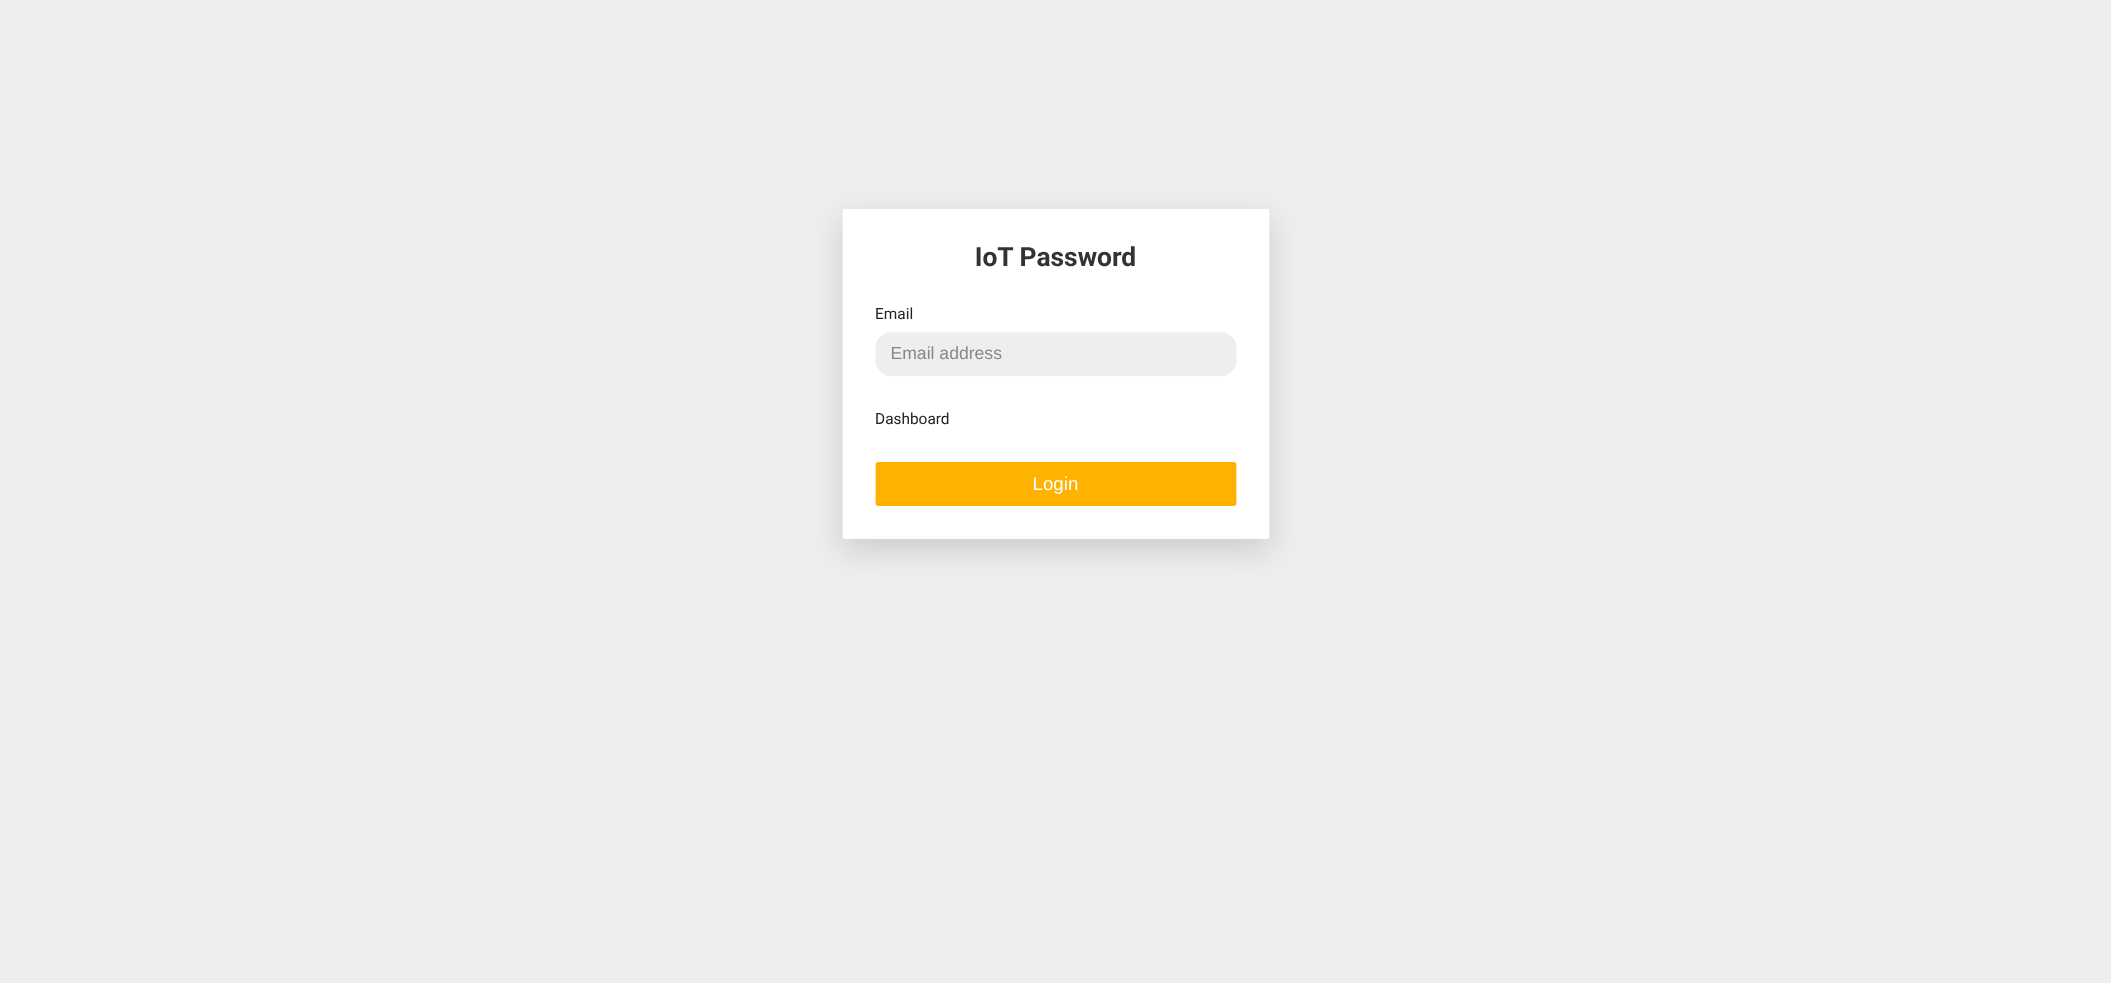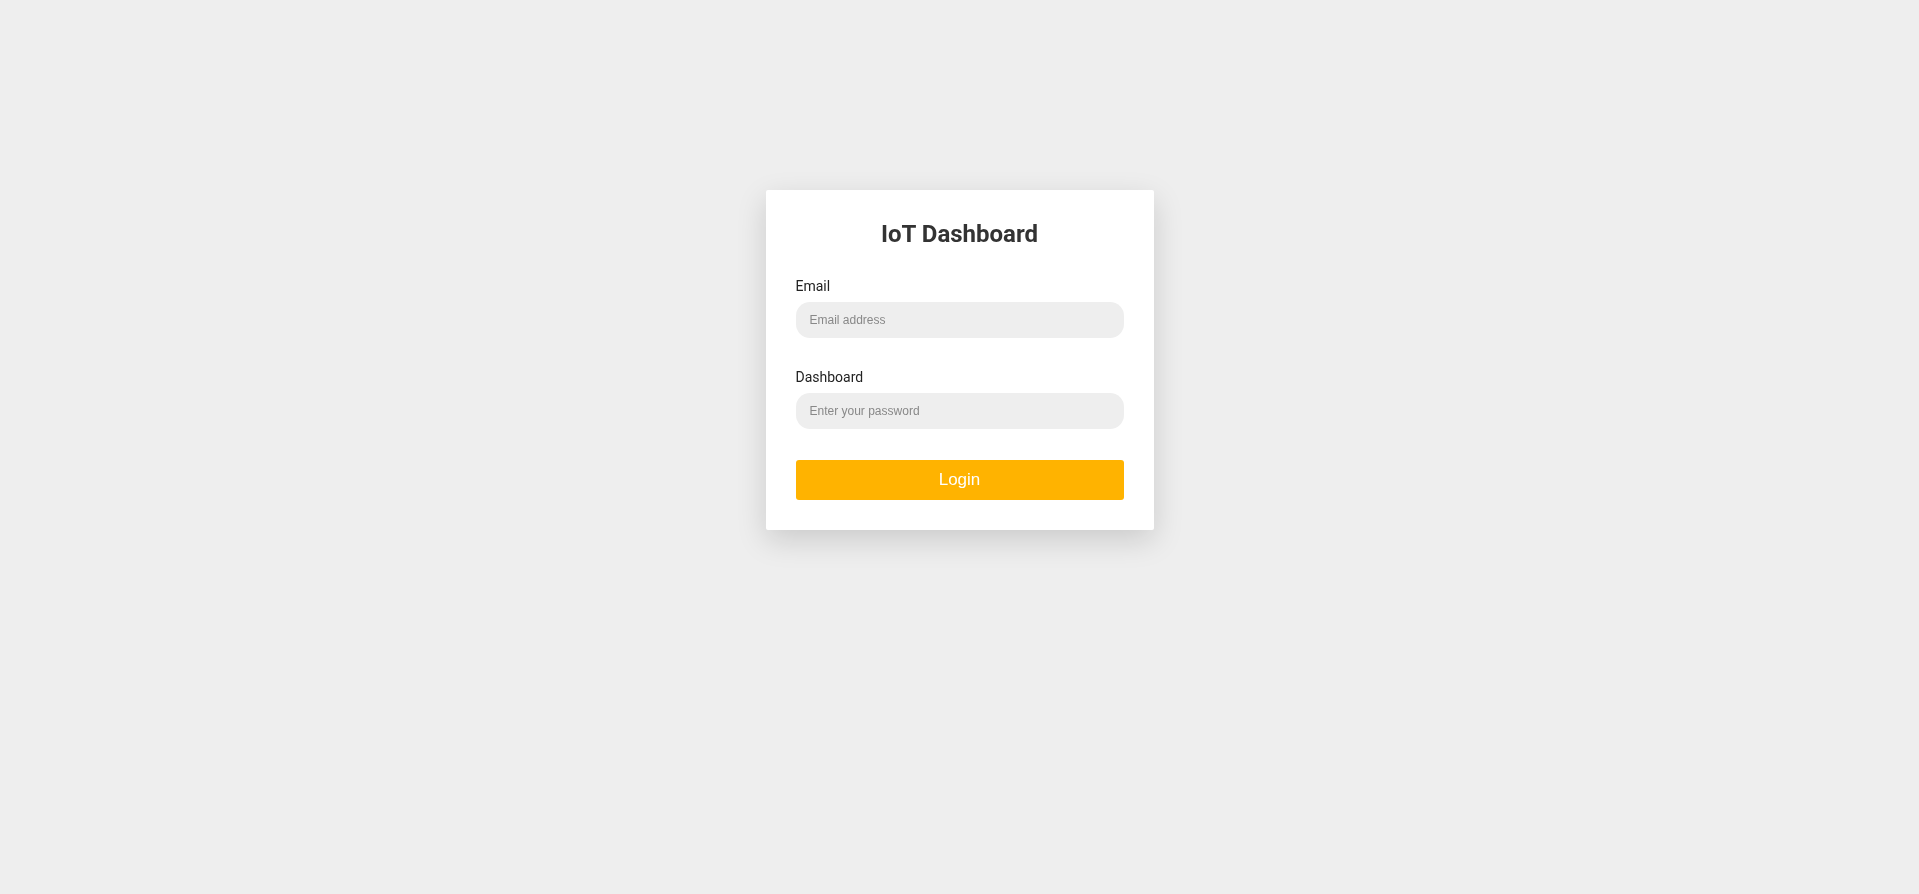--- a/index.html
+++ b/index.html
@@ -42,21 +42,21 @@
     .form-label {
       display: block;
       font-size: 14px;
       color: #222222;
       margin-bottom: 8px;
     }
 
     .form-input {
       width: 100%;
       padding: 11px 14px;
-      font-size: 12px;
+      font-size: 16px;
       color: #8b5cf6;
       background-color: #eeeeee;
       border: none;
       border-radius: 14px;
       outline: none;
     }
 
     .form-input::placeholder {
       color: #888888;
     }
@@ -70,26 +70,25 @@
       background-color: #ffb300;
       border: none;
       border-radius: 3px;
       cursor: pointer;
     }
   </style>
 </head>
 <body>
 
 <div class="login-card">
-  <h1 class="page-title">IoT Dashboard</h1>
+  <h1 class="page-title">IoT Password</h1>
 
   <div class="form-group">
     <label class="form-label">Email</label>
     <input type="email" class="form-input" placeholder="Email address" style="">
   </div>
 
   <div class="form-group">
     <label class="form-label">Dashboard</label>
-    <input type="password" class="form-input" placeholder="Enter your password" style="">
   </div>
 
   <button class="login-button">Login</button>
 </div>
 
 </body></html>

